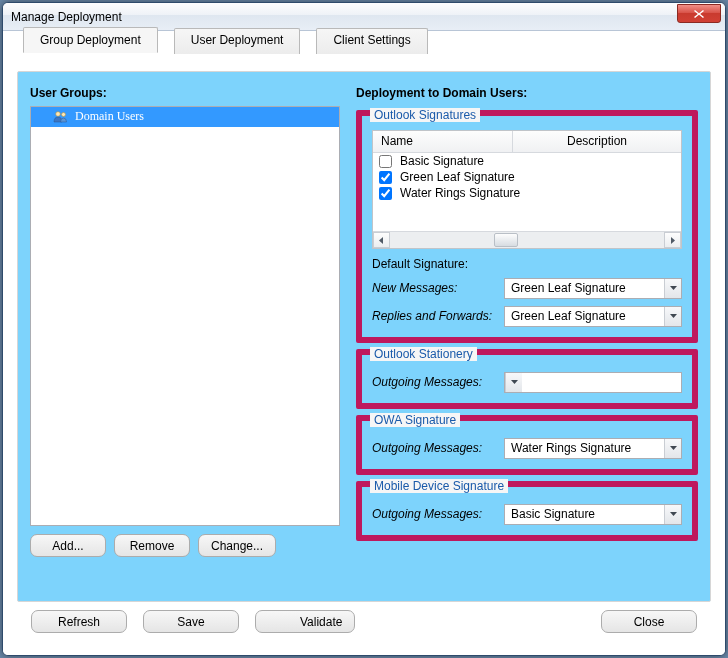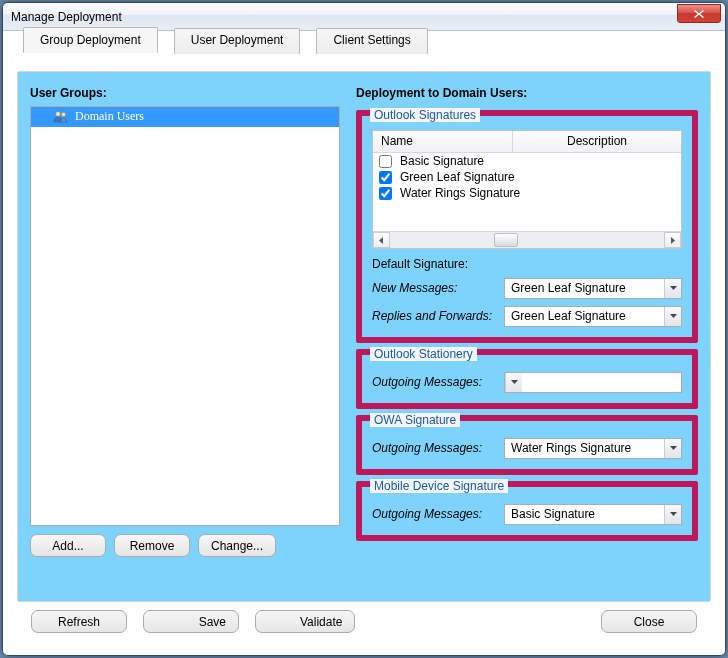--- a/index.html
+++ b/index.html
@@ -384,21 +384,21 @@
           </div>
 
         </div>
       </div>
     </div>
 
     <div class="outer-bottom">
       <button class="btn" style="min-width:96px;">
           <span>Refresh</span>
         </button>
-      <button class="btn" style="min-width:96px;justify-content:flex-end;">
+      <button class="btn" style="min-width:96px;">
           <span>Save</span>
         </button>
       <button class="btn" style="min-width:96px;padding-left:44px;">
           <span>Validate</span>
         </button>
       <div class="spacer"></div>
       <button class="btn" style="min-width:96px;">
           <span>Close</span>
         </button>
     </div>

